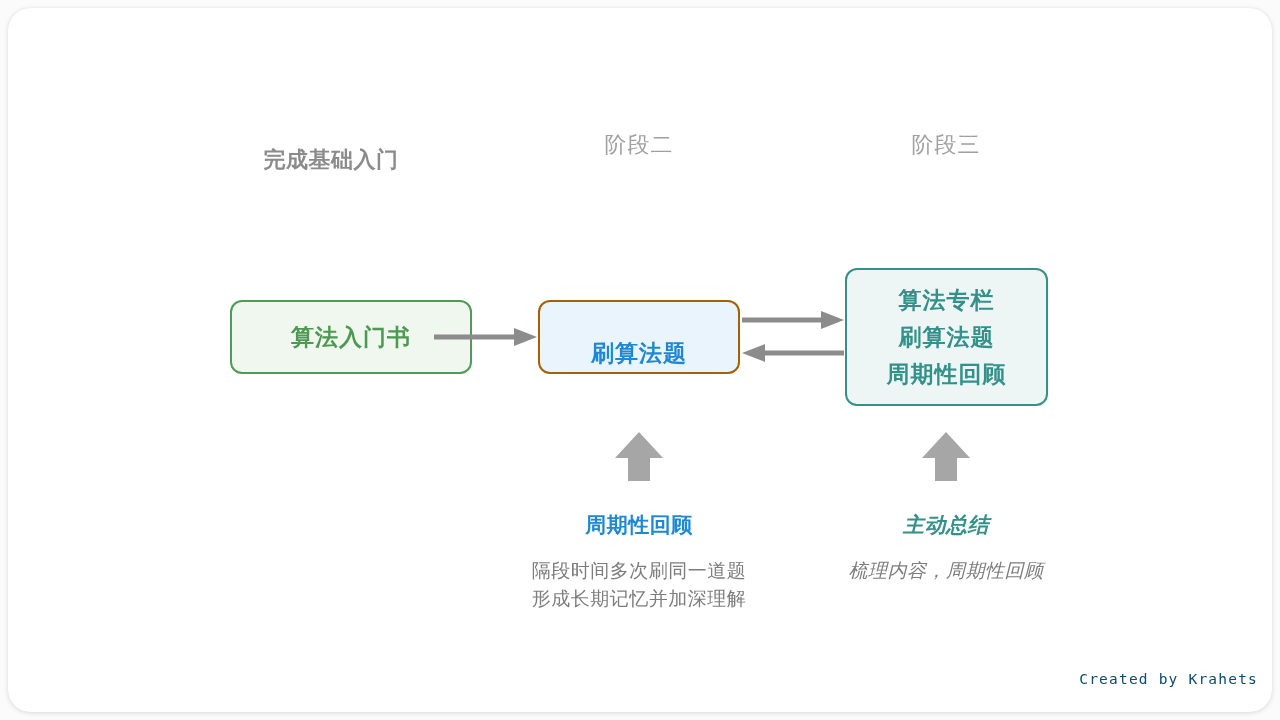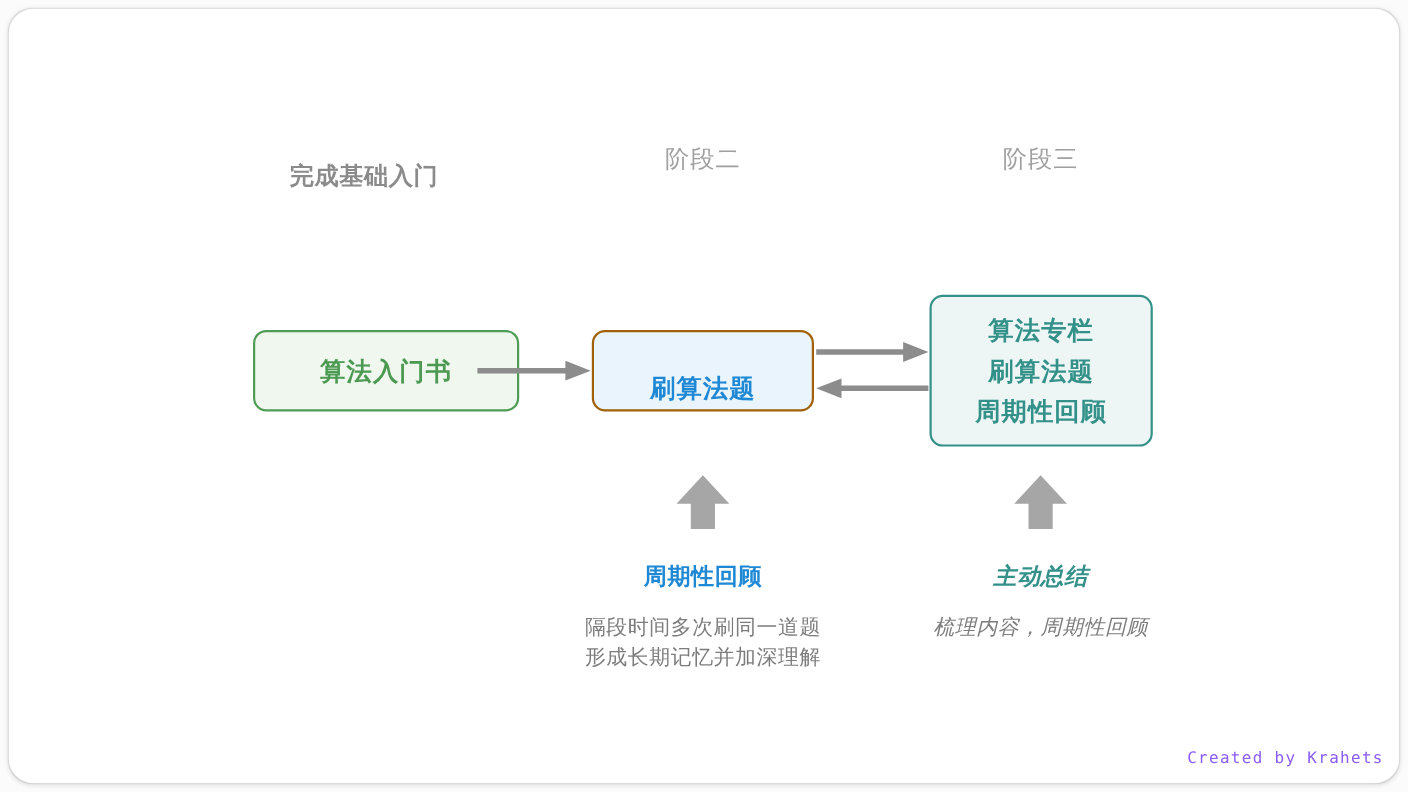--- a/index.html
+++ b/index.html
@@ -132,25 +132,25 @@
   }
   #note-review { left: 479px; top: 510px; }
   #note-review .note-title { color: #1e88d4; }
   #note-summary { left: 786px; top: 510px; font-style: italic; }
   #note-summary .note-title { color: #33918a; }
 
   
   #credit {
     position: absolute;
     right: 22px;
-    bottom: 22px;
+    bottom: 33px;
     font-family: "DejaVu Sans Mono", "Liberation Mono", monospace;
     font-size: 14.5px;
     letter-spacing: 1.2px;
-    color: #8b5cf6;
+    color: #0c4a6e;
     white-space: nowrap;
   }
 </style>
 </head>
 <body>
 
 <div id="canvas">
   <div id="card"></div>
 
   <div class="stage-head" id="stage-head-1">

